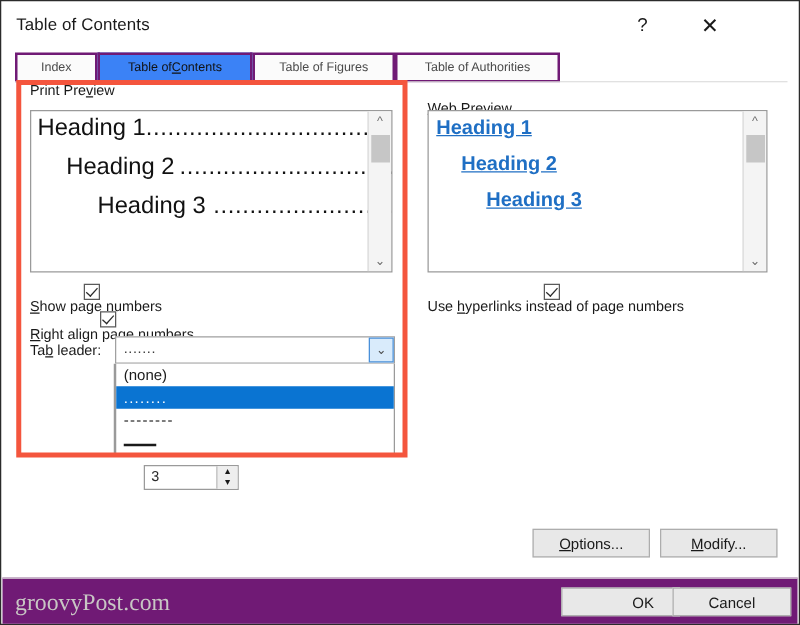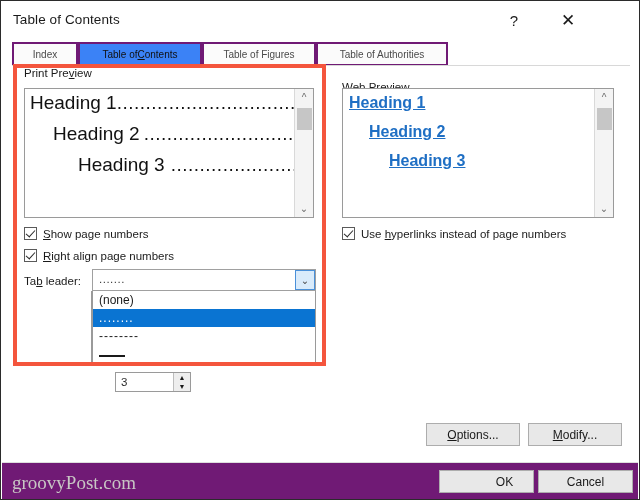--- a/index.html
+++ b/index.html
@@ -133,20 +133,21 @@
     width: 15px; height: 22px;
     background: #c6c6c6;
   }
 
   
   .chk-row {
     position: absolute;
     display: flex; align-items: center;
     font-size: 11.5px; color: #1a1a1a;
     white-space: nowrap;
+    flex-direction: column;
   }
   .chk-box {
     width: 13px; height: 13px;
     border: 1px solid #5a5a5a;
     background: #ffffff;
     margin-right: 6px;
     position: relative;
     flex: none;
   }
   .chk-box.checked::after {
@@ -269,21 +270,21 @@
   #btn-options { left: 425px; top: 422px; width: 94px; height: 23px; }
   #btn-modify  { left: 527px; top: 422px; width: 94px; height: 23px; }
 
   
   #bottombar {
     position: absolute; left: 1px; top: 461px;
     width: 636px; height: 37px;
     background: #701a75;
     border-top: 1px solid #dedede;
   }
-  #btn-ok     { left: 437px; top: 7px; width: 95px; height: 23px; padding-left: 36px; }
+  #btn-ok     { left: 447px; top: 7px; width: 95px; height: 23px; padding-left: 36px; }
   #btn-cancel { left: 536px; top: 7px; width: 95px; height: 23px; }
   #bottombar .btn { position: absolute; }
 
   #watermark {
     position: absolute; left: 10px; top: 9px;
     font-family: "Liberation Serif", serif;
     font-size: 19px; color: #c8c6c4;
     white-space: nowrap;
   }
 </style>

